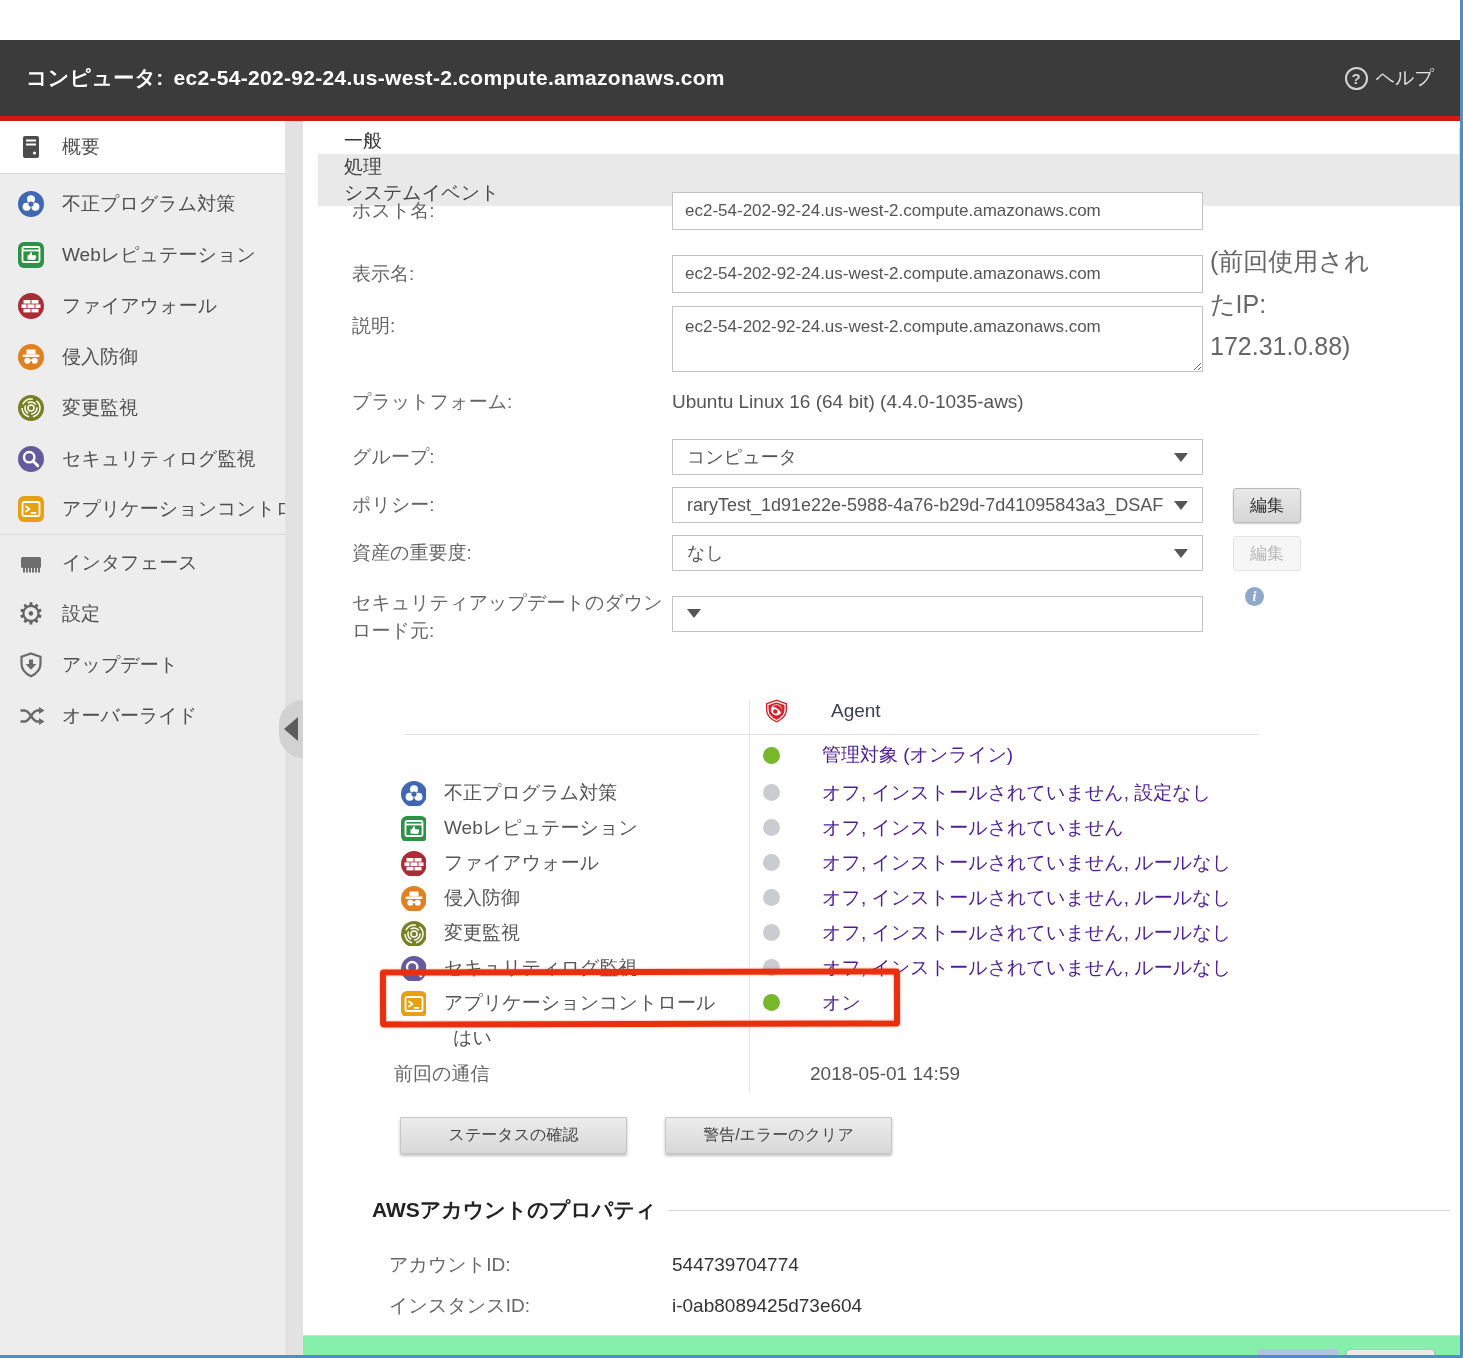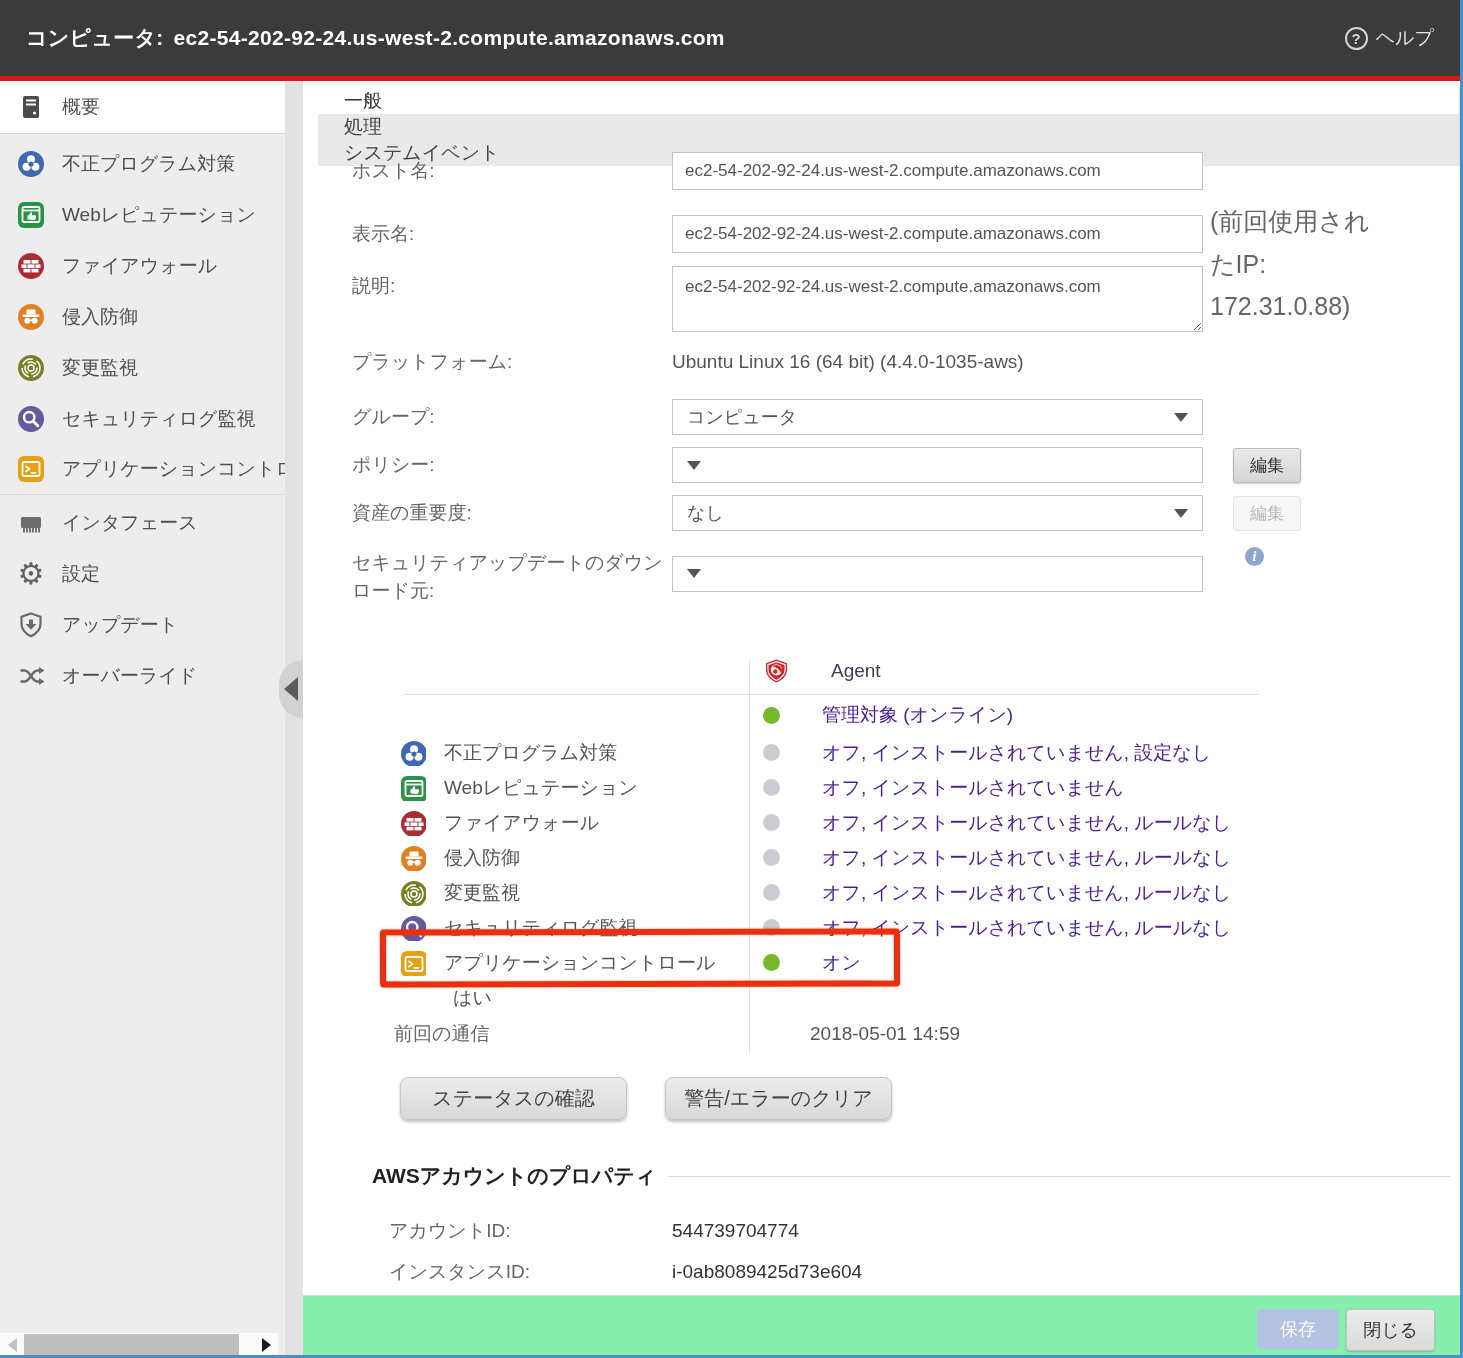--- a/index.html
+++ b/index.html
@@ -4,21 +4,21 @@
 <style>
   * { box-sizing: border-box; margin: 0; padding: 0; }
   html,body { width:1463px; height:1358px; }
   body {
     font-family: "Liberation Sans", "DejaVu Sans", sans-serif;
     background:#fff; position:relative; overflow:hidden;
     border-right:3px solid #4a8fc7; border-bottom:3px solid #4a8fc7;
   }
 
   
-  .app-header { height:76px; background:#3b3b3b; display:flex; align-items:center; padding:8px 26px; }
+  .app-header { height:76px; background:#3b3b3b; display:flex; align-items:center; padding:8px 26px;margin-top:40px; }
   .app-title { color:#fff; font-size:21px; font-weight:bold; letter-spacing:.3px; }
   .app-title .tval { margin-left:10px; }
   .help-link { margin-left:auto; display:flex; align-items:center; gap:8px; color:#e3e3e3; font-size:19px; cursor:pointer; }
   .help-q { width:23px; height:23px; border:2px solid #d5d5d5; border-radius:50%; display:flex; align-items:center; justify-content:center; font-size:15px; font-weight:bold; color:#d5d5d5; }
   .red-line { height:5px; background:#d01a12; }
 
   
   .body-wrap { display:flex; height:1277px; }
   .sidebar { width:285px; background:#ededed; position:relative; flex:none; overflow:hidden; }
   .splitter { width:18px; background:#e2e2e2; flex:none; position:relative; }
@@ -82,21 +82,21 @@
   .dot.gray { background:#c9cdd1; }
   .ricon { width:26px; height:26px; flex:none; display:flex; align-items:center; justify-content:center; }
   .kv .scell-l { padding-left:2px; }
   .kv .rlbl { color:#666; }
   .kv .sts { color:#555; }
 
   .highlight-rect { position:absolute; left:-12px; top:281px; width:520px; height:58px; border:6px solid #e8300e; border-radius:4px; box-shadow:0 0 2px rgba(232,48,14,.65), inset 0 0 2px rgba(232,48,14,.65); transform:rotate(-0.12deg); pointer-events:none; }
 
   
   .action-row { margin:24px 0 0 48px; display:flex; gap:38px; }
-  .gray-btn { padding:7px 12px; width:227px; text-align:center; font-size:20px; color:#444; background:linear-gradient(#ececec,#d8d8d8); border:1px solid #c6c6c6; border-radius:8px; box-shadow:0 2px 3px rgba(0,0,0,.25); cursor:pointer; font-family:inherit; }
+  .gray-btn { padding:7px 12px; width:227px; text-align:center; font-size:16px; color:#444; background:linear-gradient(#ececec,#d8d8d8); border:1px solid #c6c6c6; border-radius:1px; box-shadow:0 2px 3px rgba(0,0,0,.25); cursor:pointer; font-family:inherit; }
 
   
   .aws-section { margin:42px 0 0 20px; padding-right:10px; }
   .aws-title-row { display:flex; align-items:center; }
   .aws-title { font-size:21px; font-weight:bold; color:#222; white-space:nowrap; }
   .aws-rule { flex:1; height:1px; background:#d8d8d8; margin-left:12px; }
   .aws-fields { margin:20px 0 0 17px; }
   .aws-row { display:flex; height:41px; align-items:center; }
   .aws-label { width:283px; font-size:19px; color:#666; flex:none; }
   .aws-value { font-size:19px; color:#333; }
@@ -351,20 +351,21 @@
       <div class="form-row tight">
         <span class="f-label">グループ:</span>
         <div class="dropdown">
           <span class="dval">コンピュータ</span>
           <span class="dd-arrow"></span>
         </div>
       </div>
       <div class="form-row tight">
         <span class="f-label">ポリシー:</span>
         <div class="dropdown">
+          <span class="dval">raryTest_1d91e22e-5988-4a76-b29d-7d41095843a3_DSAF</span>
           <span class="dd-arrow"></span>
         </div>
         <button class="edit-btn">編集</button>
       </div>
       <div class="form-row tight">
         <span class="f-label">資産の重要度:</span>
         <div class="dropdown">
           <span class="dval">なし</span>
           <span class="dd-arrow"></span>
         </div>

